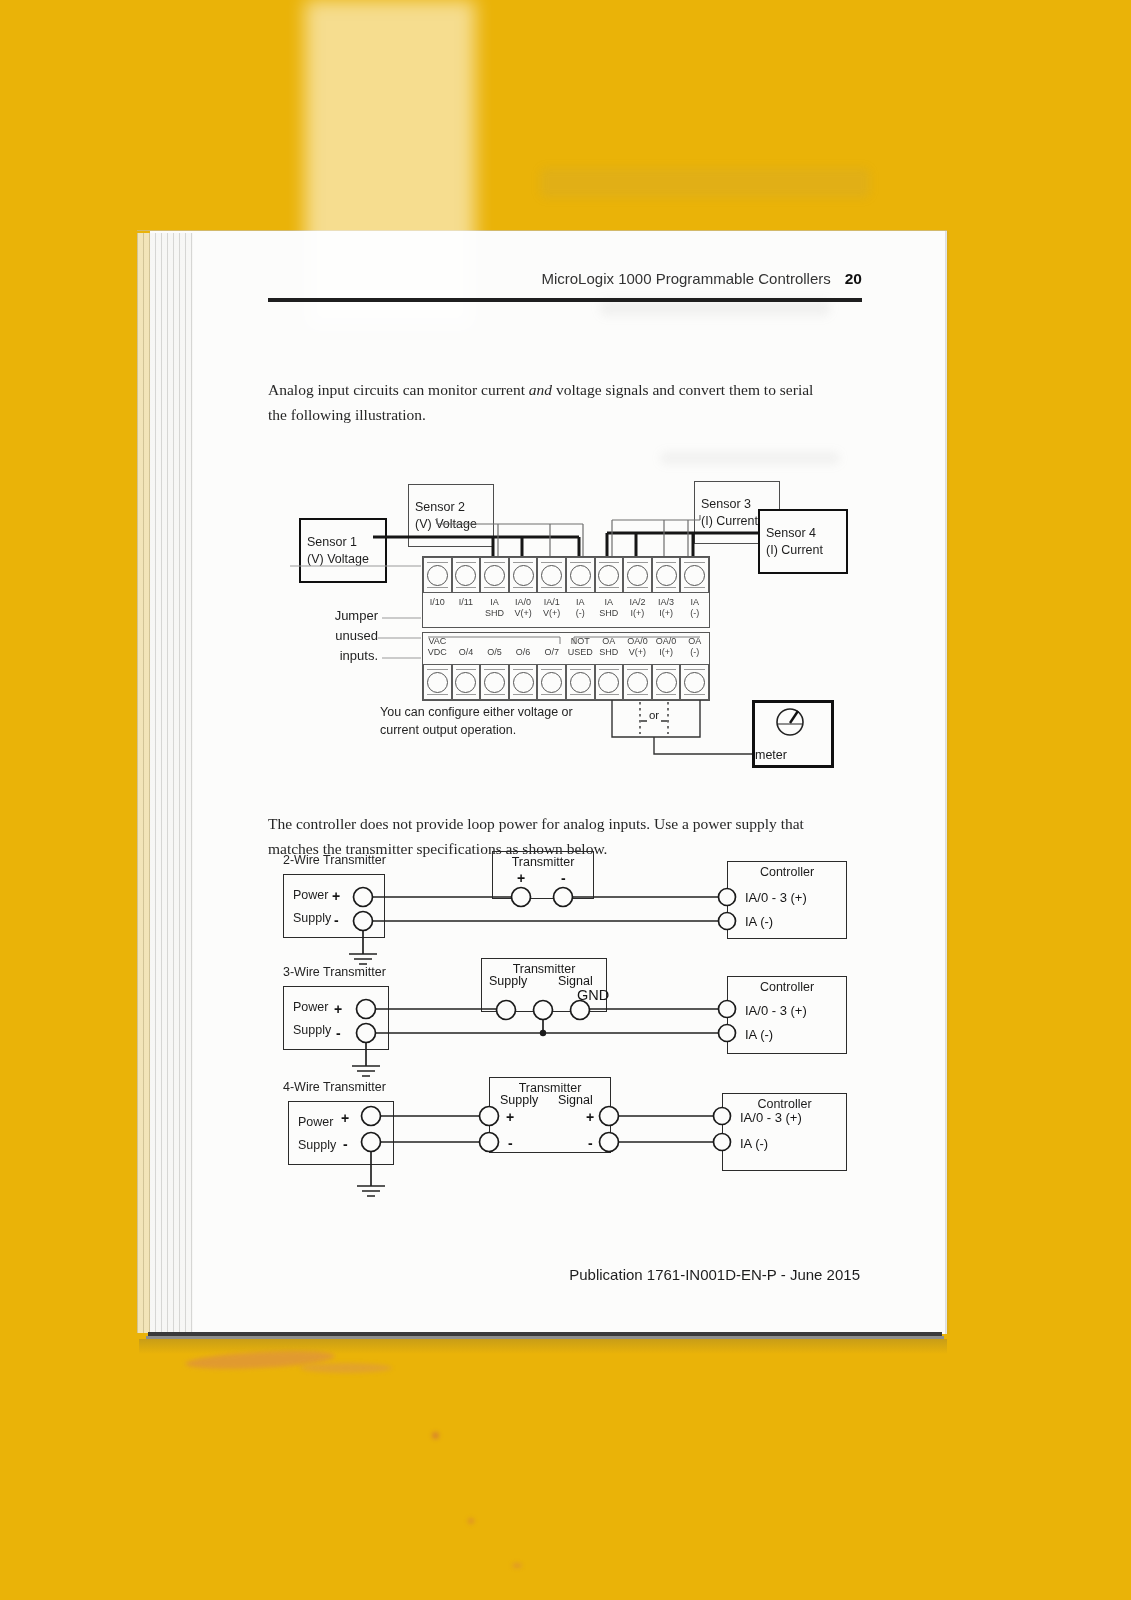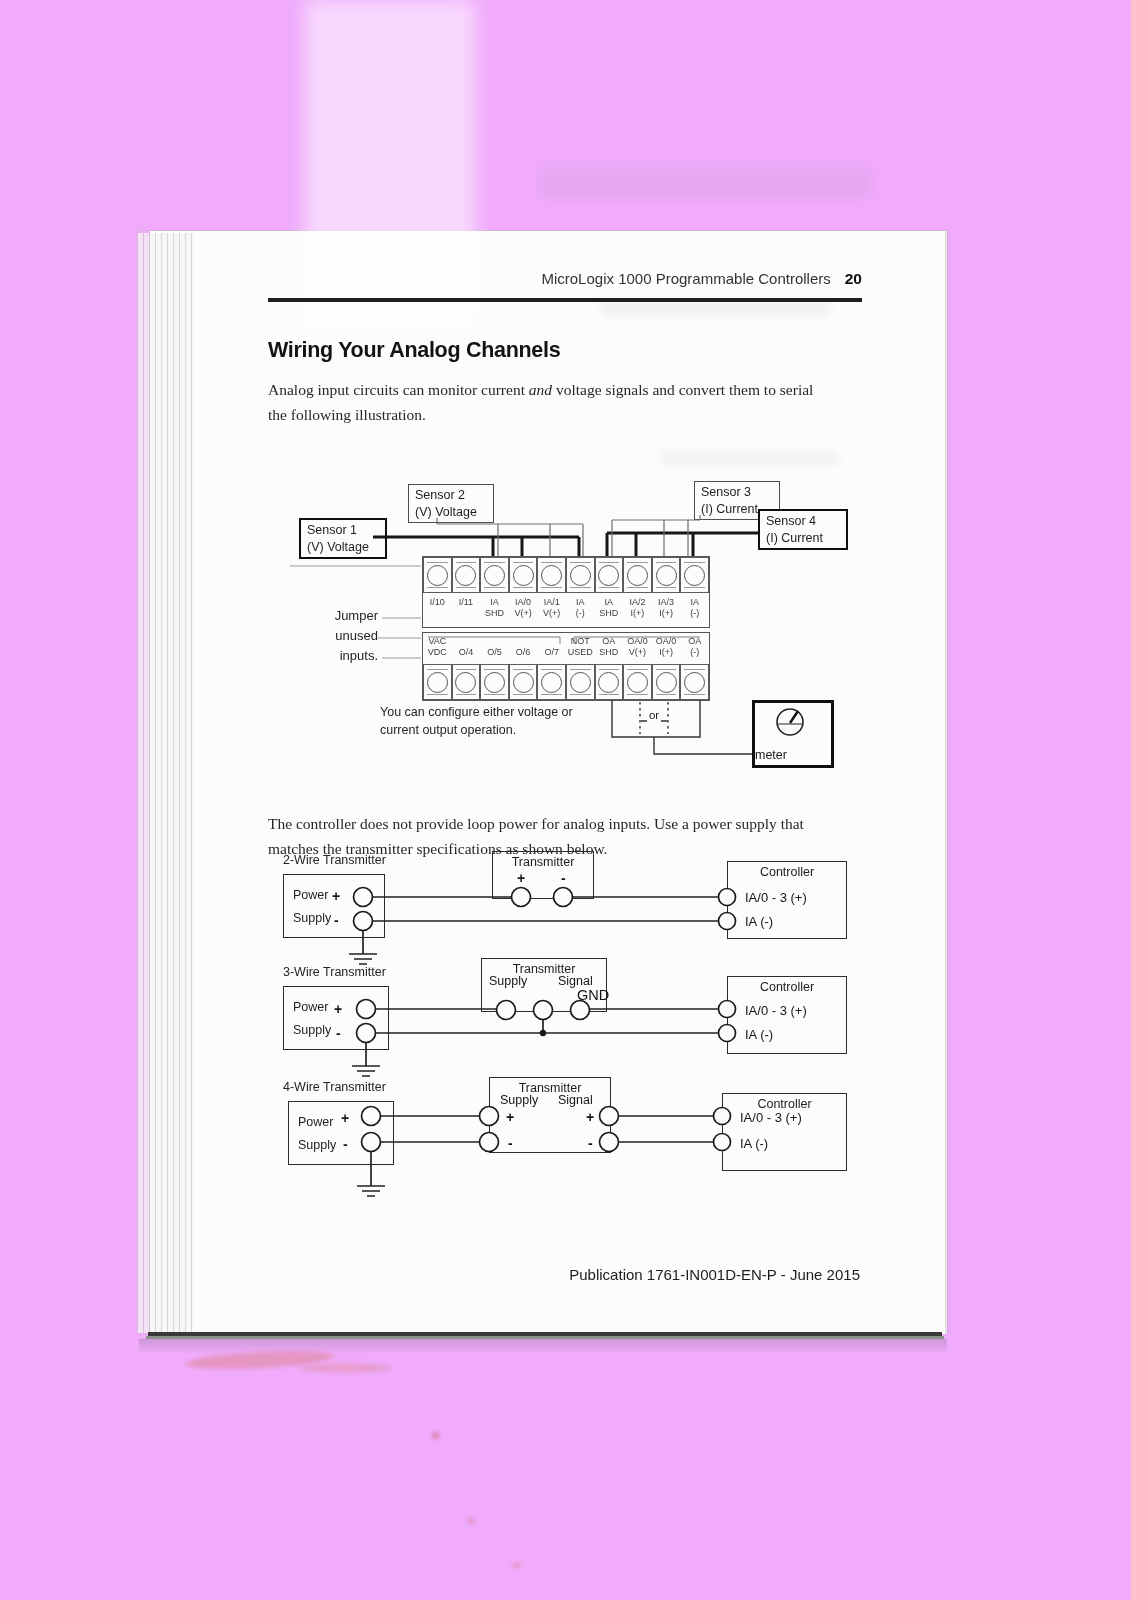--- a/index.html
+++ b/index.html
@@ -1,16 +1,16 @@
 <!DOCTYPE html>
 <html><head>
 <meta charset="utf-8">
 <style>
   html,body{margin:0;padding:0;background:#e9e9e7;}
-  .canvas{position:relative;width:1131px;height:1600px;background:#f0abfc;overflow:hidden;
+  .canvas{position:relative;width:1131px;height:1600px;background:#eab308;overflow:hidden;
           font-family:"Liberation Sans",sans-serif;color:#222;}
   .abs{position:absolute;}
   
   .page{left:150px;top:231px;width:797px;height:1103px;background:#fcfcfb;}
   .page-top-edge{left:137px;top:230px;width:810px;height:1px;background:rgba(190,190,188,.55);}
   .stack{left:137px;top:233px;width:56px;height:1100px;opacity:.75;
          background:repeating-linear-gradient(90deg,#c9c9c6 0 1px,#f5f5f3 1px 6px);}
   .glare{left:305px;top:0;width:170px;height:330px;background:rgba(255,255,255,.55);filter:blur(9px);}
   .ghost{background:rgba(150,150,150,.10);filter:blur(5px);border-radius:6px;}
   .right-edge{left:945px;top:231px;width:5px;height:1103px;
@@ -24,21 +24,21 @@
   .hdr{font-size:15px;color:#333;white-space:nowrap;}
   .hdr b{color:#101010;font-size:15.5px;margin-left:14px;}
   .hdr-rule{left:268px;top:298px;width:594px;height:4px;background:#1f1f1f;}
   .title{font-size:21.5px;font-weight:700;letter-spacing:-.3px;color:#131313;white-space:nowrap;}
   .serifp{font-family:"Liberation Serif",serif;font-size:15.5px;line-height:1.6;color:#272727;white-space:nowrap;}
   .serifp i{font-style:italic;}
   .cap{font-size:12.5px;color:#242424;line-height:1.45;}
   .small-lab{font-size:12.5px;color:#242424;white-space:nowrap;}
   .footer{font-size:15px;color:#1d1d1d;white-space:nowrap;}
   
-  .sbox{border:1.5px solid #4e4e4e;background:#fcfcfb;padding:2px 6px;font-size:12.5px;line-height:1.32;
+  .sbox{border:1.5px solid #4e4e4e;background:#fcfcfb;padding:14px 6px;font-size:12.5px;line-height:1.32;
         color:#1e1e1e;white-space:nowrap;z-index:2;}
   .sbox.heavy{border:2.6px solid #0f0f0f;}
   .dbox{border:1.6px solid #2b2b2b;background:transparent;z-index:2;}
   .dbox .btitle{position:absolute;left:0;right:0;top:3px;text-align:center;font-size:12.5px;color:#1c1c1c;}
   .sign{position:absolute;font-size:14px;font-weight:700;color:#151515;}
   .ps-name{position:absolute;left:9px;top:9px;font-size:12.5px;line-height:1.8;color:#1e1e1e;}
   .ctrl-t{position:absolute;font-size:13px;color:#151515;white-space:nowrap;}
   
   .tblock{border:1px solid #565656;display:flex;flex-direction:column;z-index:2;background:#fcfcfb;}
   .cells{display:flex;flex:0 0 auto;}
@@ -75,21 +75,20 @@
   <div class="abs smudge" style="left:300px;top:1363px;width:92px;height:10px;background:rgba(210,130,118,.32);"></div>
   <div class="abs smudge" style="left:432px;top:1432px;width:7px;height:7px;background:rgba(200,90,80,.5);"></div>
   <div class="abs smudge" style="left:468px;top:1518px;width:6px;height:6px;background:rgba(205,100,88,.4);"></div>
   <div class="abs smudge" style="left:512px;top:1563px;width:10px;height:5px;background:rgba(210,110,98,.35);"></div>
 
   <div class="abs hdr" style="right:269px;top:270px;">
     <span>MicroLogix 1000 Programmable Controllers</span><b>20</b>
   </div>
   <div class="abs hdr-rule"></div>
 
-  <div class="abs title" style="left:268px;top:338px;">Wiring Your Analog Channels</div>
 
   <div class="abs" style="left:268px;top:378px;">
     <div class="serifp"><span>Analog input circuits can monitor current </span><i>and</i><span> voltage signals and convert them to serial</span></div>
     <div class="serifp">the following illustration.</div>
   </div>
 
   <div class="abs sbox" style="left:408px;top:484px;width:72px;">
     <div>Sensor 2</div>
     <div>(V) Voltage</div>
   </div>

